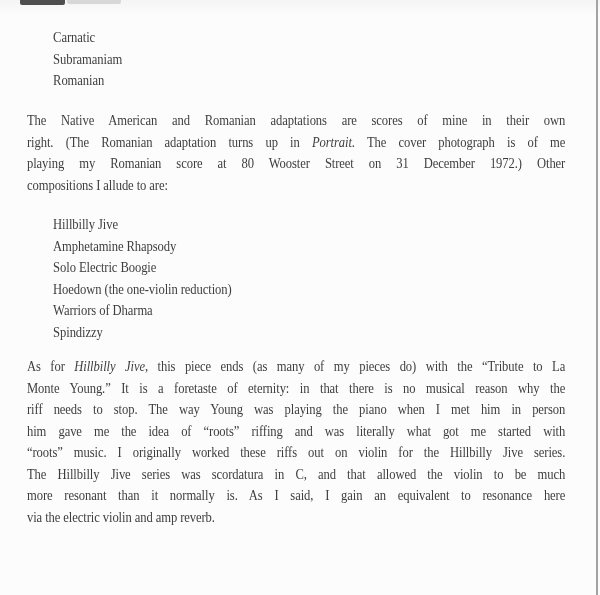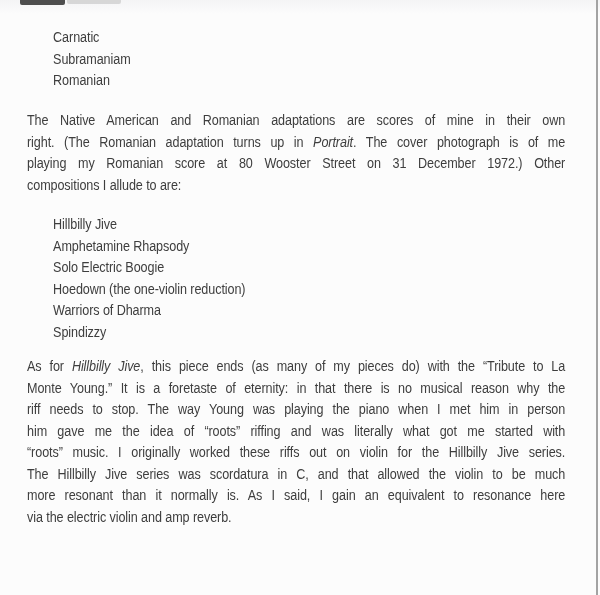--- a/index.html
+++ b/index.html
@@ -10,20 +10,21 @@
     width: 600px;
     height: 595px;
     position: relative;
     overflow: hidden;
     background: #fcfcfc;
     font-family: "Liberation Sans", "DejaVu Sans", sans-serif;
   }
   .page {
     position: absolute;
     inset: 0;
+    font-family: Liberation Serif, serif;
   }
   
   .scan-tint {
     position: absolute;
     top: 0; left: 0; right: 0;
     height: 14px;
     background: linear-gradient(#f4f4f5, rgba(252,252,252,0));
     pointer-events: none;
   }
   

